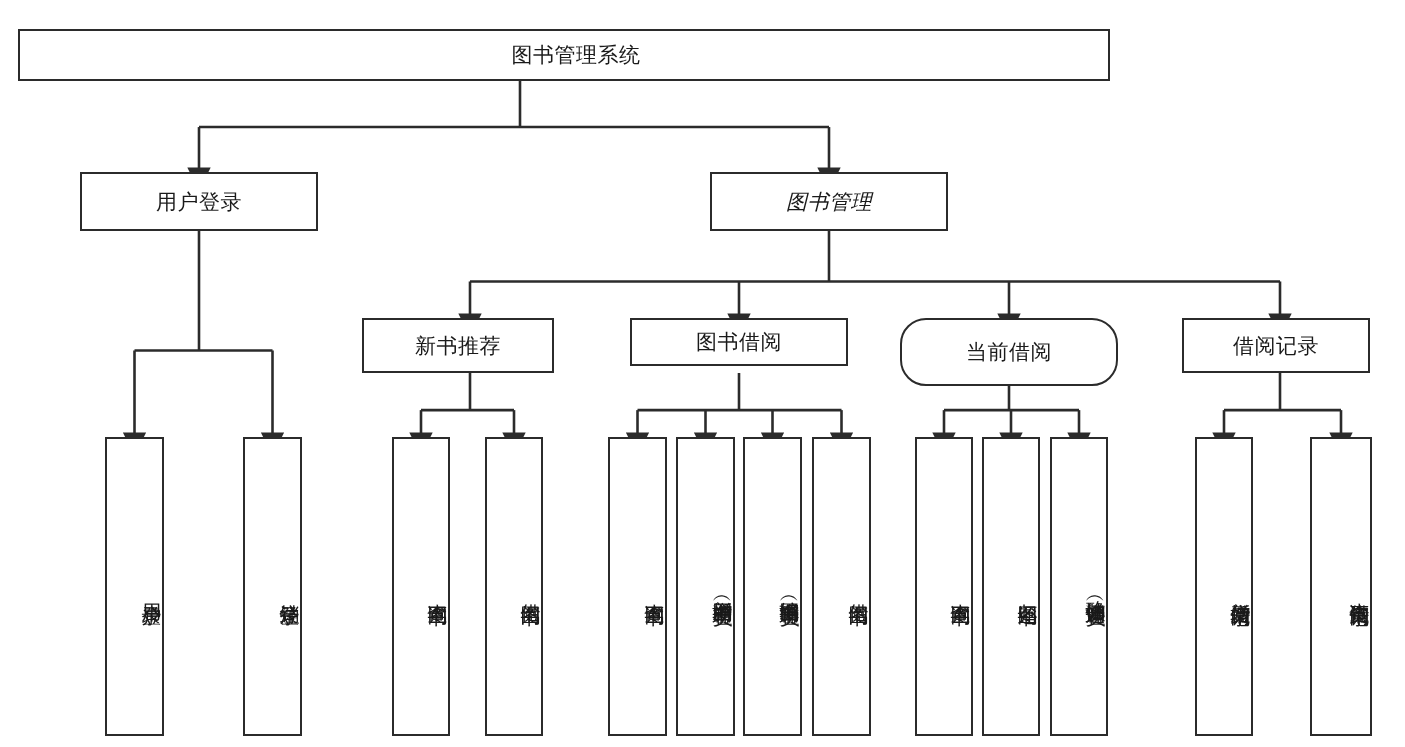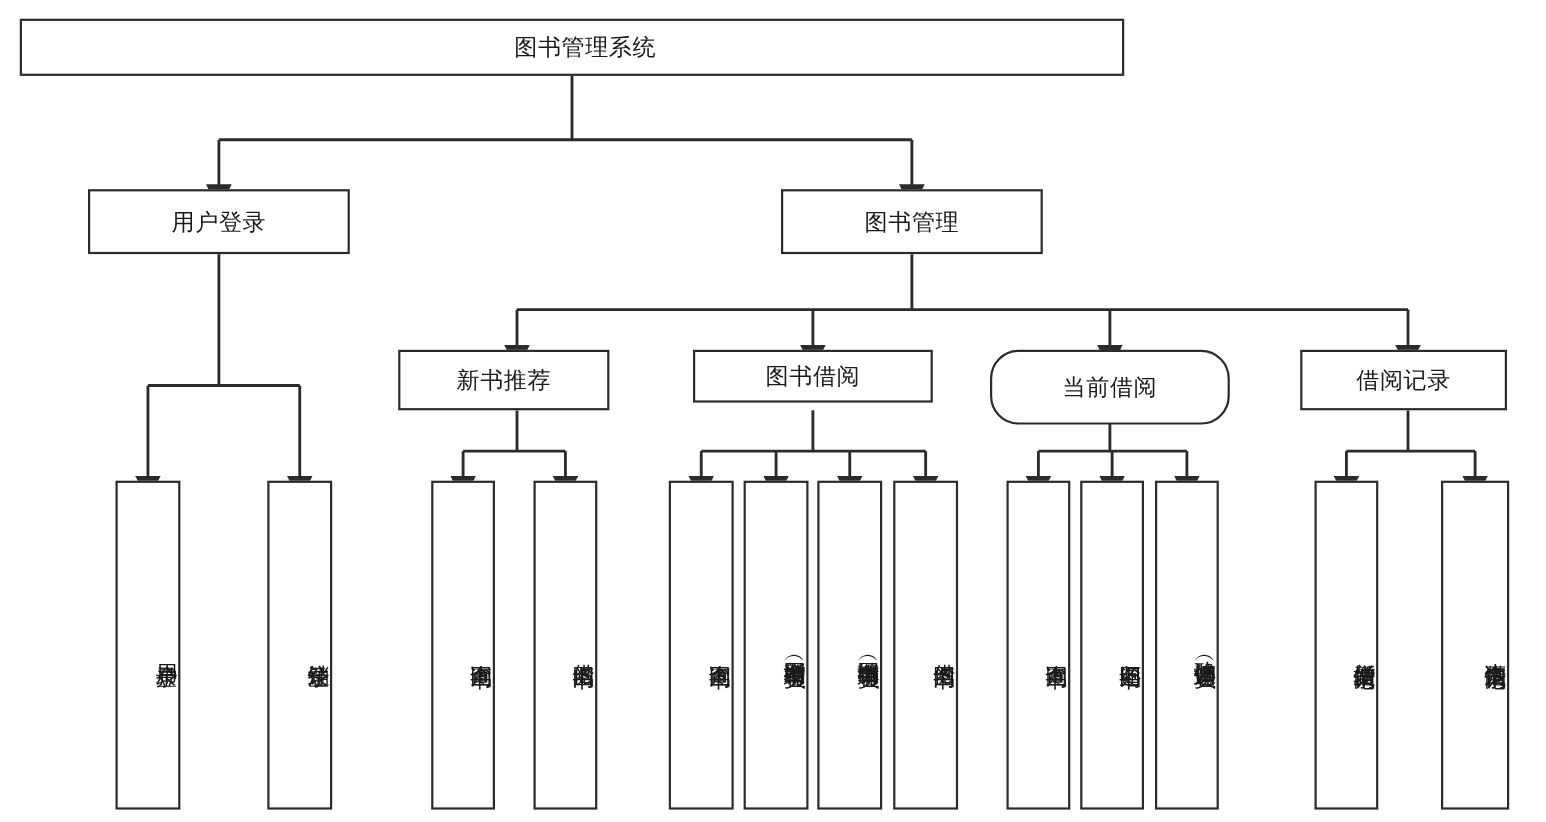--- a/index.html
+++ b/index.html
@@ -106,29 +106,29 @@
         <path d="M944,410.12 L944,435" marker-end="url(#arrow)"></path>
         <path d="M1011,410.12 L1011,435" marker-end="url(#arrow)"></path>
         <path d="M1079,410.12 L1079,435" marker-end="url(#arrow)"></path>
         <path d="M1280,373 L1280,410.12"></path>
         <path d="M1224,410.12 L1341,410.12"></path>
         <path d="M1224,410.12 L1224,435" marker-end="url(#arrow)"></path>
         <path d="M1341,410.12 L1341,435" marker-end="url(#arrow)"></path>
       </g>
   </svg>
 
-  <div class="node horiz" id="n-root" style="left: 18px; top: 17px; width: 1004px; height: 52px; padding-left: 24px;">
+  <div class="node horiz" id="n-root" style="left: 18px; top: 29px; width: 1092px; height: 52px; padding-left: 24px;">
       <span>图书管理系统</span>
     </div>
 
   <div id="level2-layer">
       <div class="node horiz" style="left: 80px; top: 172px; width: 238px; height: 59px;">
         <span class="">用户登录</span>
       </div>
-      <div class="node horiz" style="left: 710px; top: 172px; width: 238px; height: 59px;">
+      <div class="node horiz" style="left: 710px; top: 172px; width: 238px; height: 59px; font-style: italic;">
         <span class="">图书管理</span>
       </div>
     </div>
   <div id="level3-layer">
       <div class="node horiz" style="left: 362px; top: 318px; width: 192px; height: 55px;">
         <span class="">新书推荐</span>
       </div>
       <div class="node horiz" style="left: 630px; top: 318px; width: 218px; height: 48px;">
         <span class="">图书借阅</span>
       </div>

